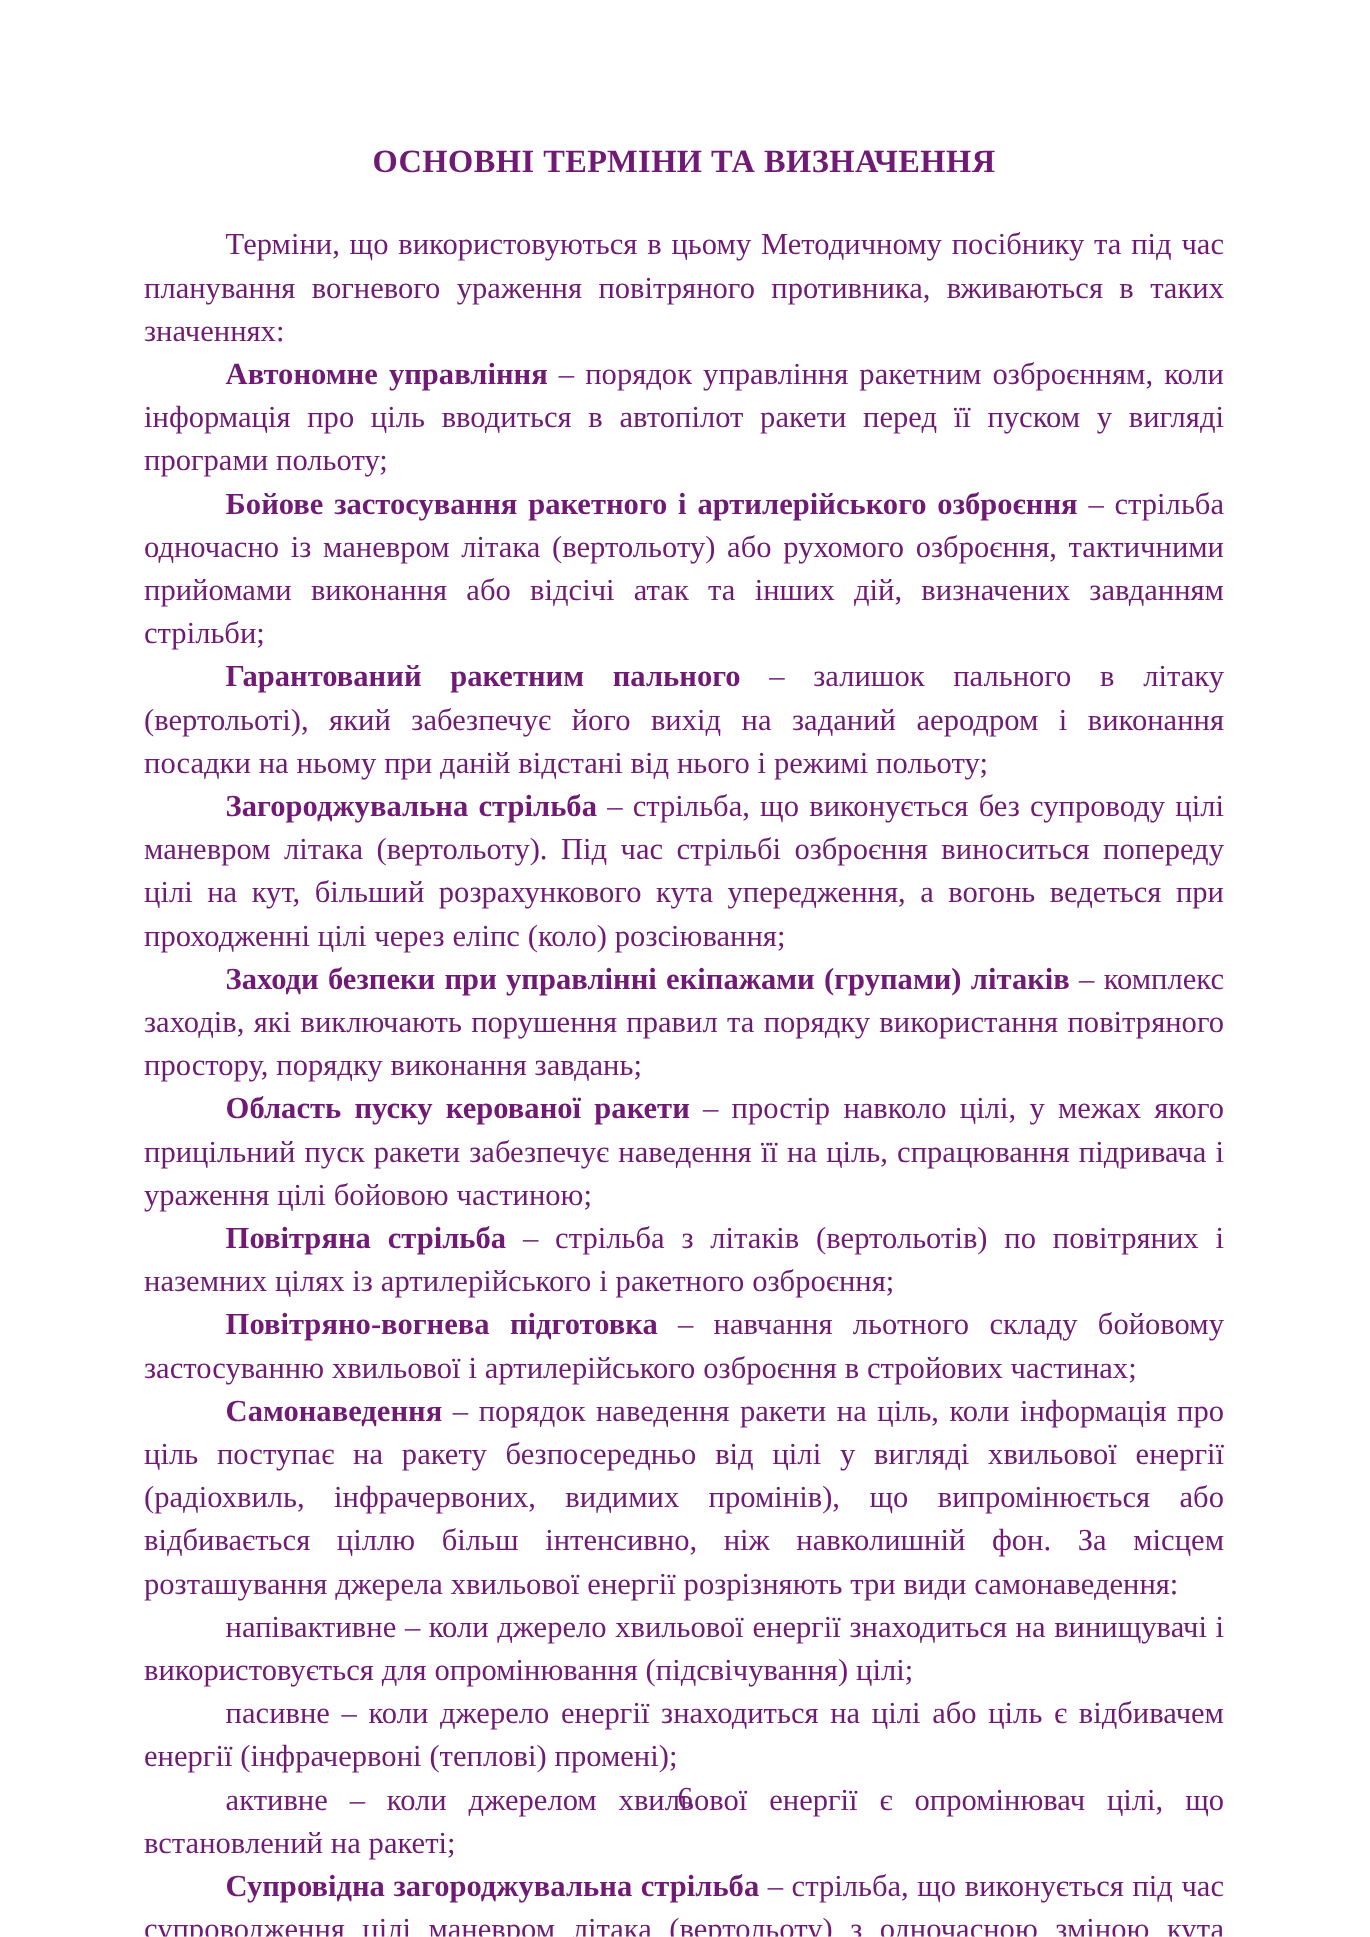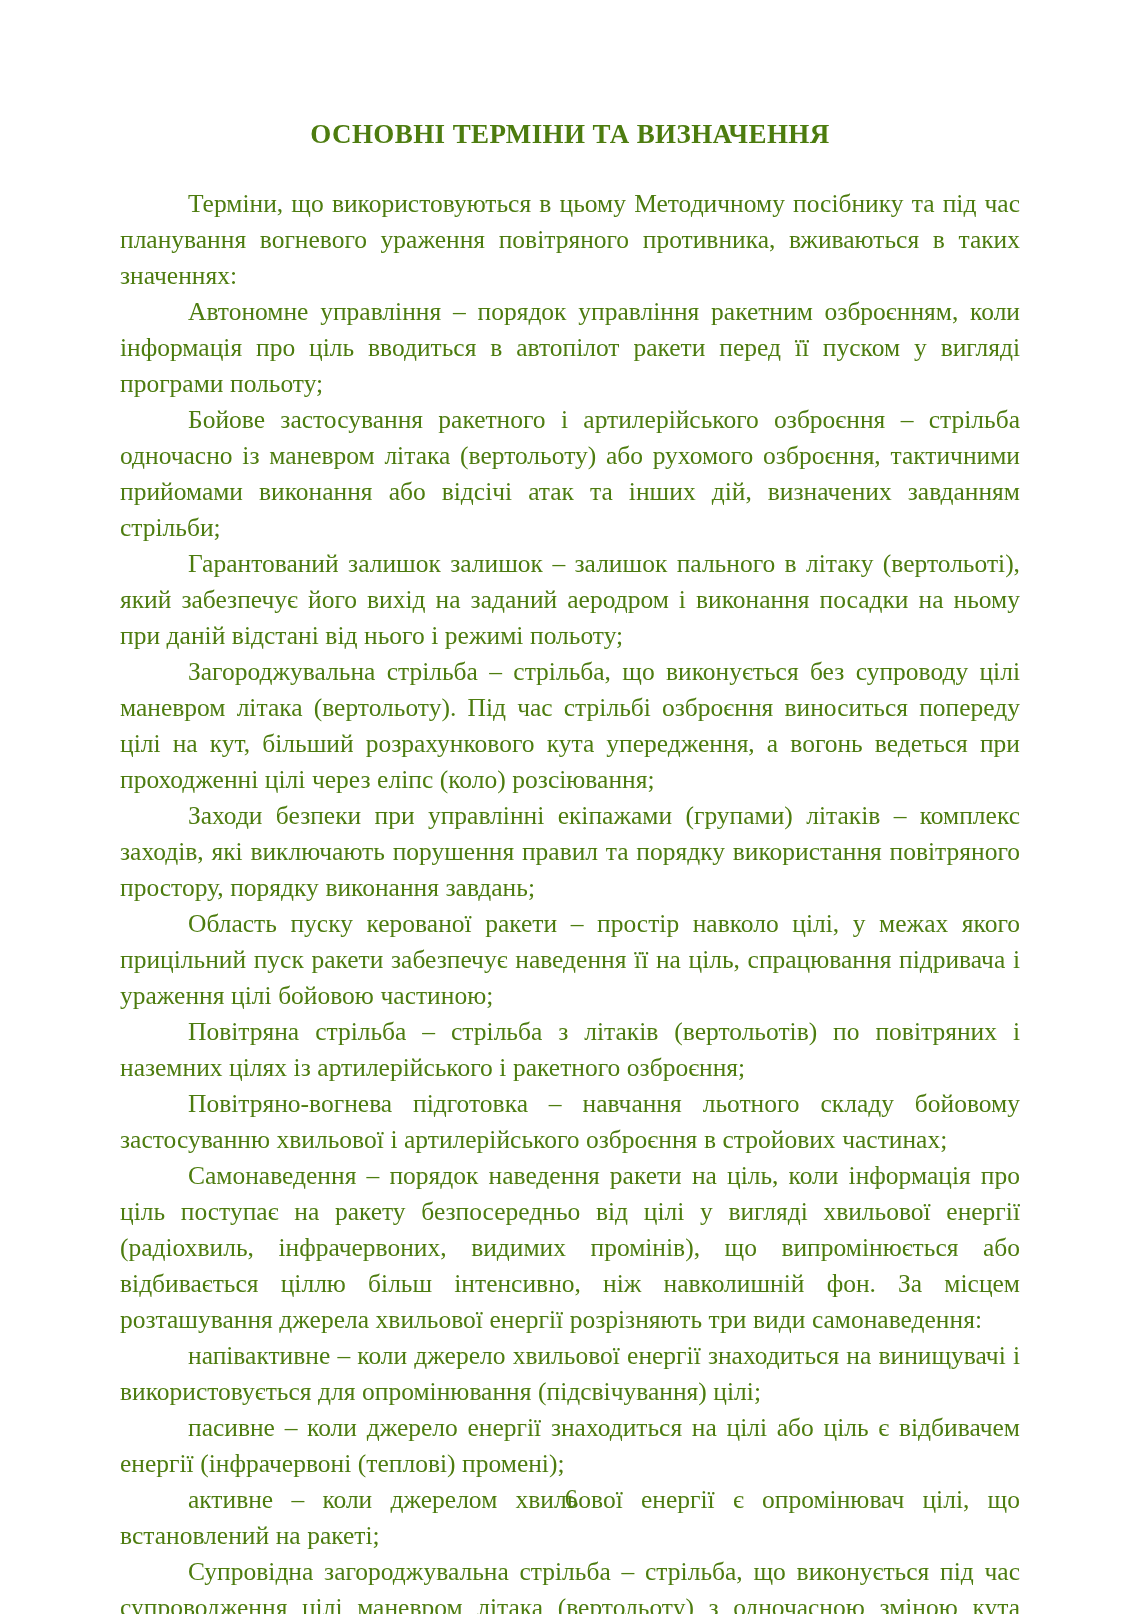--- a/index.html
+++ b/index.html
@@ -11,21 +11,21 @@
 
   .page {
     position: relative;
     width: 1142px;
     height: 1614px;
     margin: 0 auto;
     background: #ffffff;
     box-sizing: border-box;
     overflow: hidden;
     font-family: "Liberation Serif", "DejaVu Serif", serif;
-    color: #4d7c0f;
+    color: #701a75;
   }
 
   .content {
     position: absolute;
     left: 120px;
     top: 118px;
     width: 900px;
   }
 
   .doc-title {
@@ -43,21 +43,21 @@
     line-height: 36px;
     text-align: justify;
     text-justify: inter-word;
     text-indent: 68px;
     margin: 0;
     hyphens: none;
     word-spacing: 0.2px;
   }
 
   .para .term {
-    font-weight: normal;
+    font-weight: bold;
   }
 
   
   .para.sub {
     text-indent: 68px;
   }
 
   .page-number {
     position: absolute;
     left: 0;
@@ -75,21 +75,21 @@
 
   <div class="content">
 
     <h1 class="doc-title">ОСНОВНІ ТЕРМІНИ ТА ВИЗНАЧЕННЯ</h1>
 
     <p class="para">Терміни, що використовуються в цьому Методичному посібнику та під час планування вогневого ураження повітряного противника, вживаються в таких значеннях:</p>
 
     <div id="definitions-list">
         <p class="para"><span class="term">Автономне управління</span><span> – порядок управління ракетним озброєнням, коли інформація про ціль вводиться в автопілот ракети перед її пуском у вигляді програми польоту;</span></p>
         <p class="para"><span class="term">Бойове застосування ракетного і артилерійського озброєння</span><span> – стрільба одночасно із маневром літака (вертольоту) або рухомого озброєння, тактичними прийомами виконання або відсічі атак та інших дій, визначених завданням стрільби;</span></p>
-        <p class="para"><span class="term">Гарантований залишок залишок</span><span> – залишок пального в літаку (вертольоті), який забезпечує його вихід на заданий аеродром і виконання посадки на ньому при даній відстані від нього і режимі польоту;</span></p>
+        <p class="para"><span class="term">Гарантований ракетним пального</span><span> – залишок пального в літаку (вертольоті), який забезпечує його вихід на заданий аеродром і виконання посадки на ньому при даній відстані від нього і режимі польоту;</span></p>
         <p class="para"><span class="term">Загороджувальна стрільба</span><span> – стрільба, що виконується без супроводу цілі маневром літака (вертольоту). Під час стрільбі озброєння виноситься попереду цілі на кут, більший розрахункового кута упередження, а вогонь ведеться при проходженні цілі через еліпс (коло) розсіювання;</span></p>
         <p class="para"><span class="term">Заходи безпеки при управлінні екіпажами (групами) літаків</span><span> – комплекс заходів, які виключають порушення правил та порядку використання повітряного простору, порядку виконання завдань;</span></p>
         <p class="para"><span class="term">Область пуску керованої ракети</span><span> – простір навколо цілі, у межах якого прицільний пуск ракети забезпечує наведення її на ціль, спрацювання підривача і ураження цілі бойовою частиною;</span></p>
         <p class="para"><span class="term">Повітряна стрільба</span><span> – стрільба з літаків (вертольотів) по повітряних і наземних цілях із артилерійського і ракетного озброєння;</span></p>
         <p class="para"><span class="term">Повітряно-вогнева підготовка</span><span> – навчання льотного складу бойовому застосуванню хвильової і артилерійського озброєння в стройових частинах;</span></p>
         <p class="para"><span class="term">Самонаведення</span><span> – порядок наведення ракети на ціль, коли інформація про ціль поступає на ракету безпосередньо від цілі у вигляді хвильової енергії (радіохвиль, інфрачервоних, видимих промінів), що випромінюється або відбивається ціллю більш інтенсивно, ніж навколишній фон. За місцем розташування джерела хвильової енергії розрізняють три види самонаведення:</span></p>
         <p class="para sub"><span>напівактивне – коли джерело хвильової енергії знаходиться на винищувачі і використовується для опромінювання (підсвічування) цілі;</span></p>
         <p class="para sub"><span>пасивне – коли джерело енергії знаходиться на цілі або ціль є відбивачем енергії (інфрачервоні (теплові) промені);</span></p>
         <p class="para sub"><span>активне – коли джерелом хвильової енергії є опромінювач цілі, що встановлений на ракеті;</span></p>
         <p class="para"><span class="term">Супровідна загороджувальна стрільба</span><span> – стрільба, що виконується під час супроводження цілі маневром літака (вертольоту) з одночасною зміною кута упередження в окремих (заданих) межах;</span></p>

